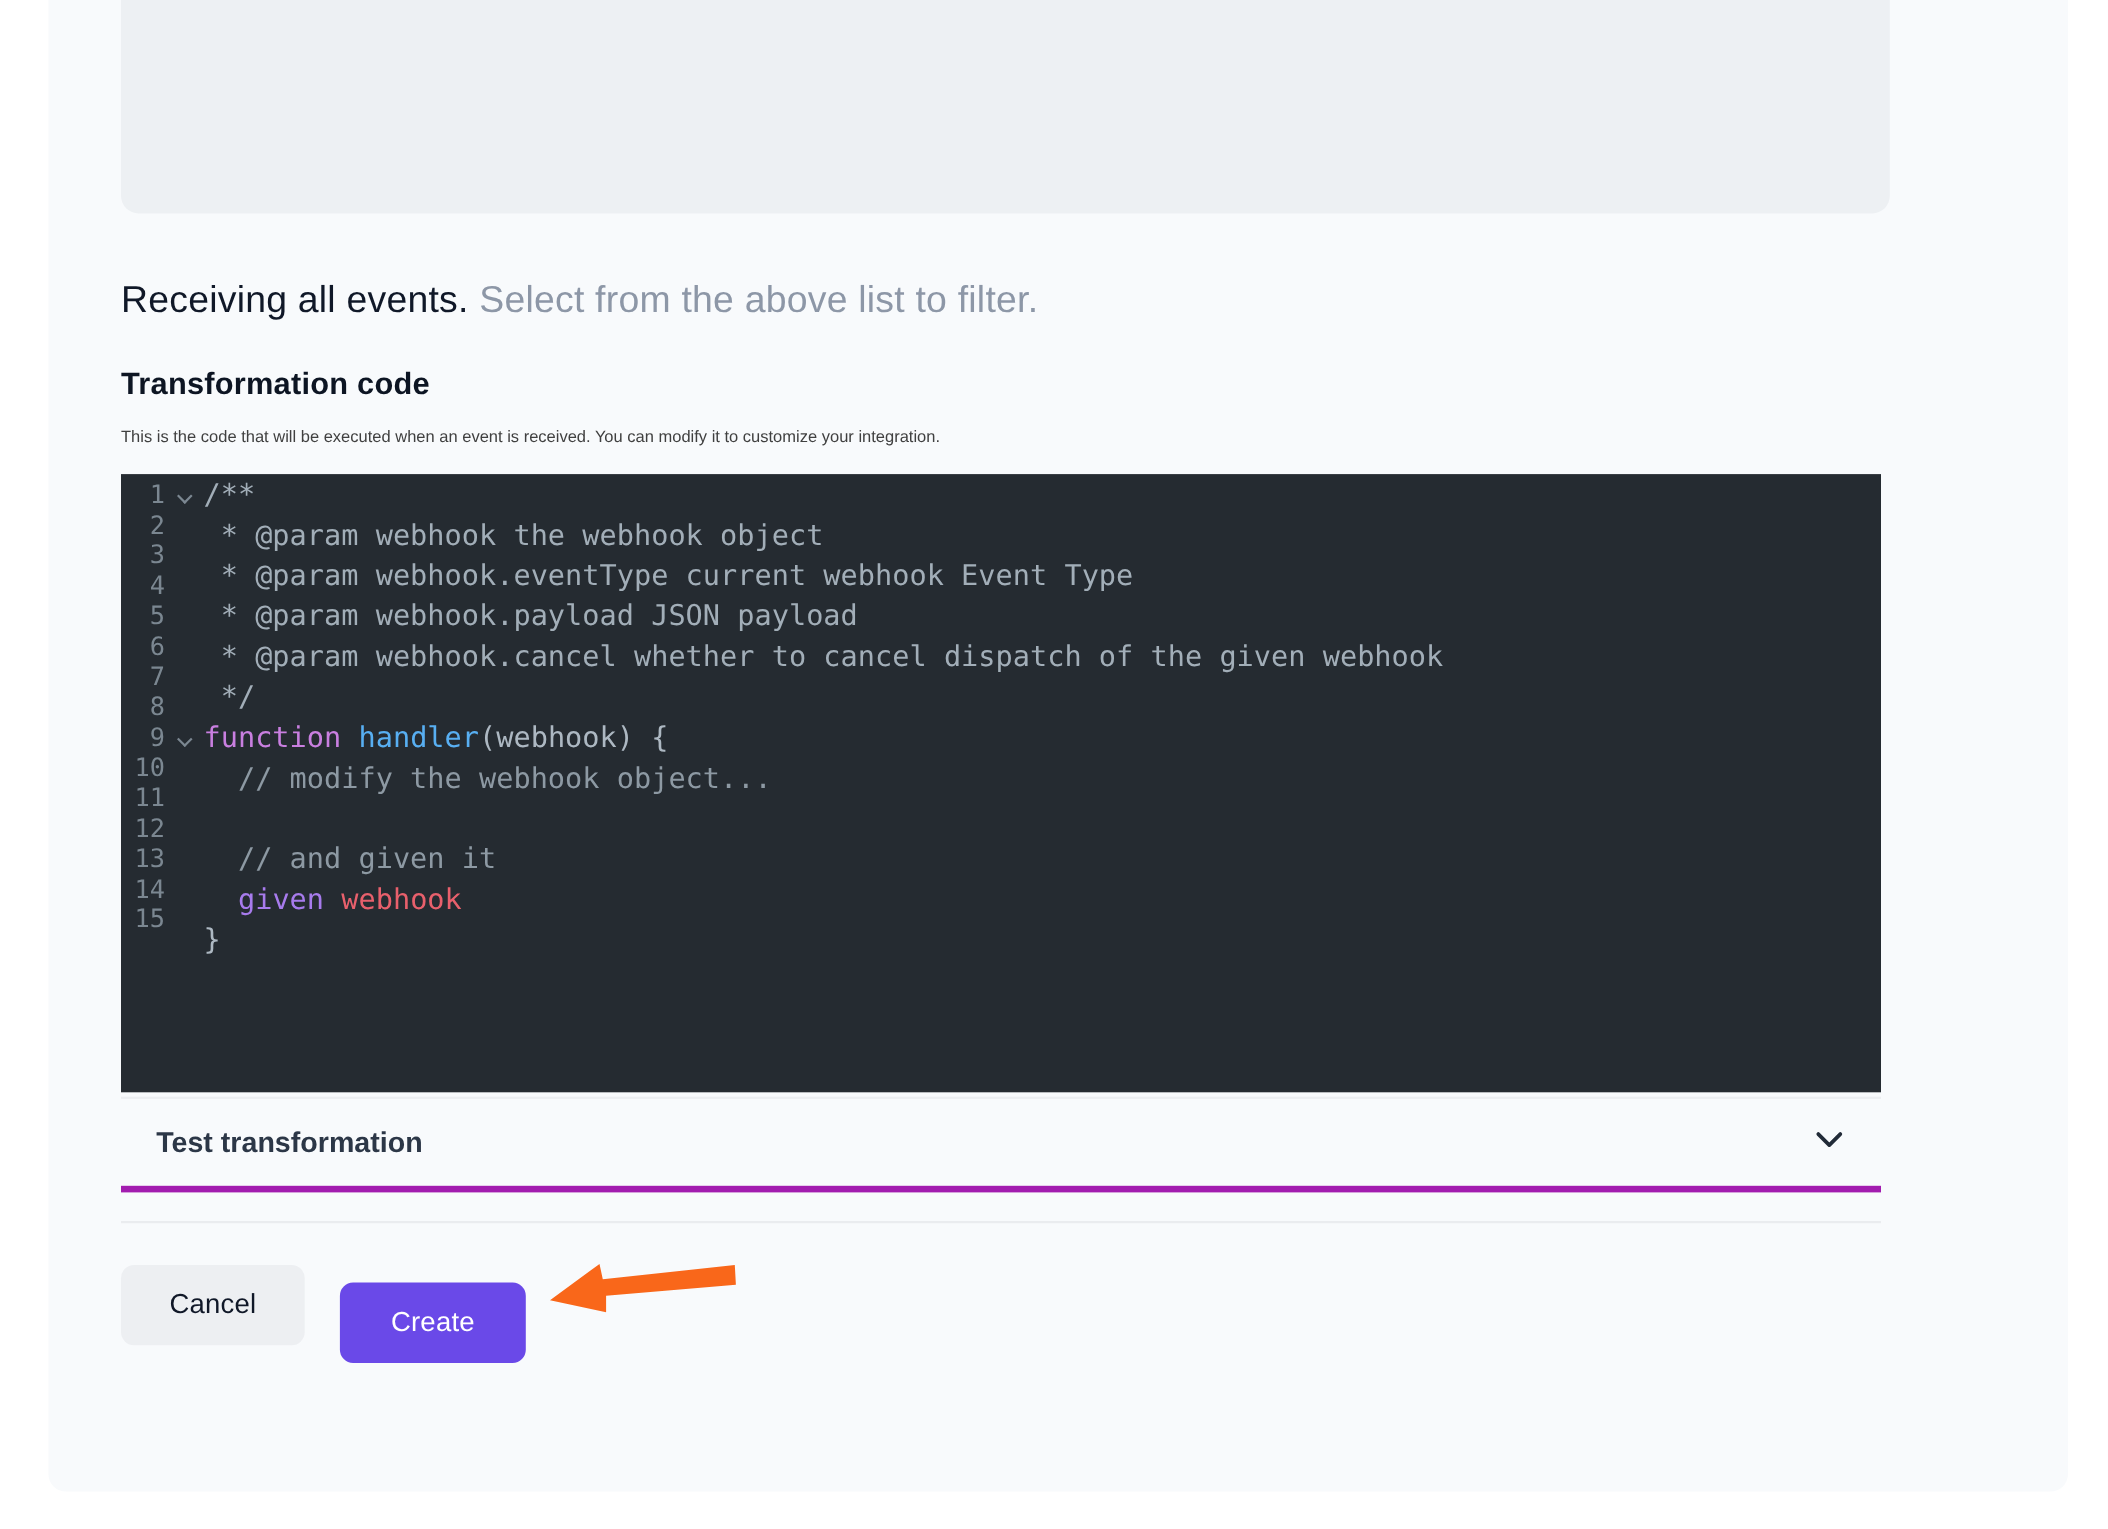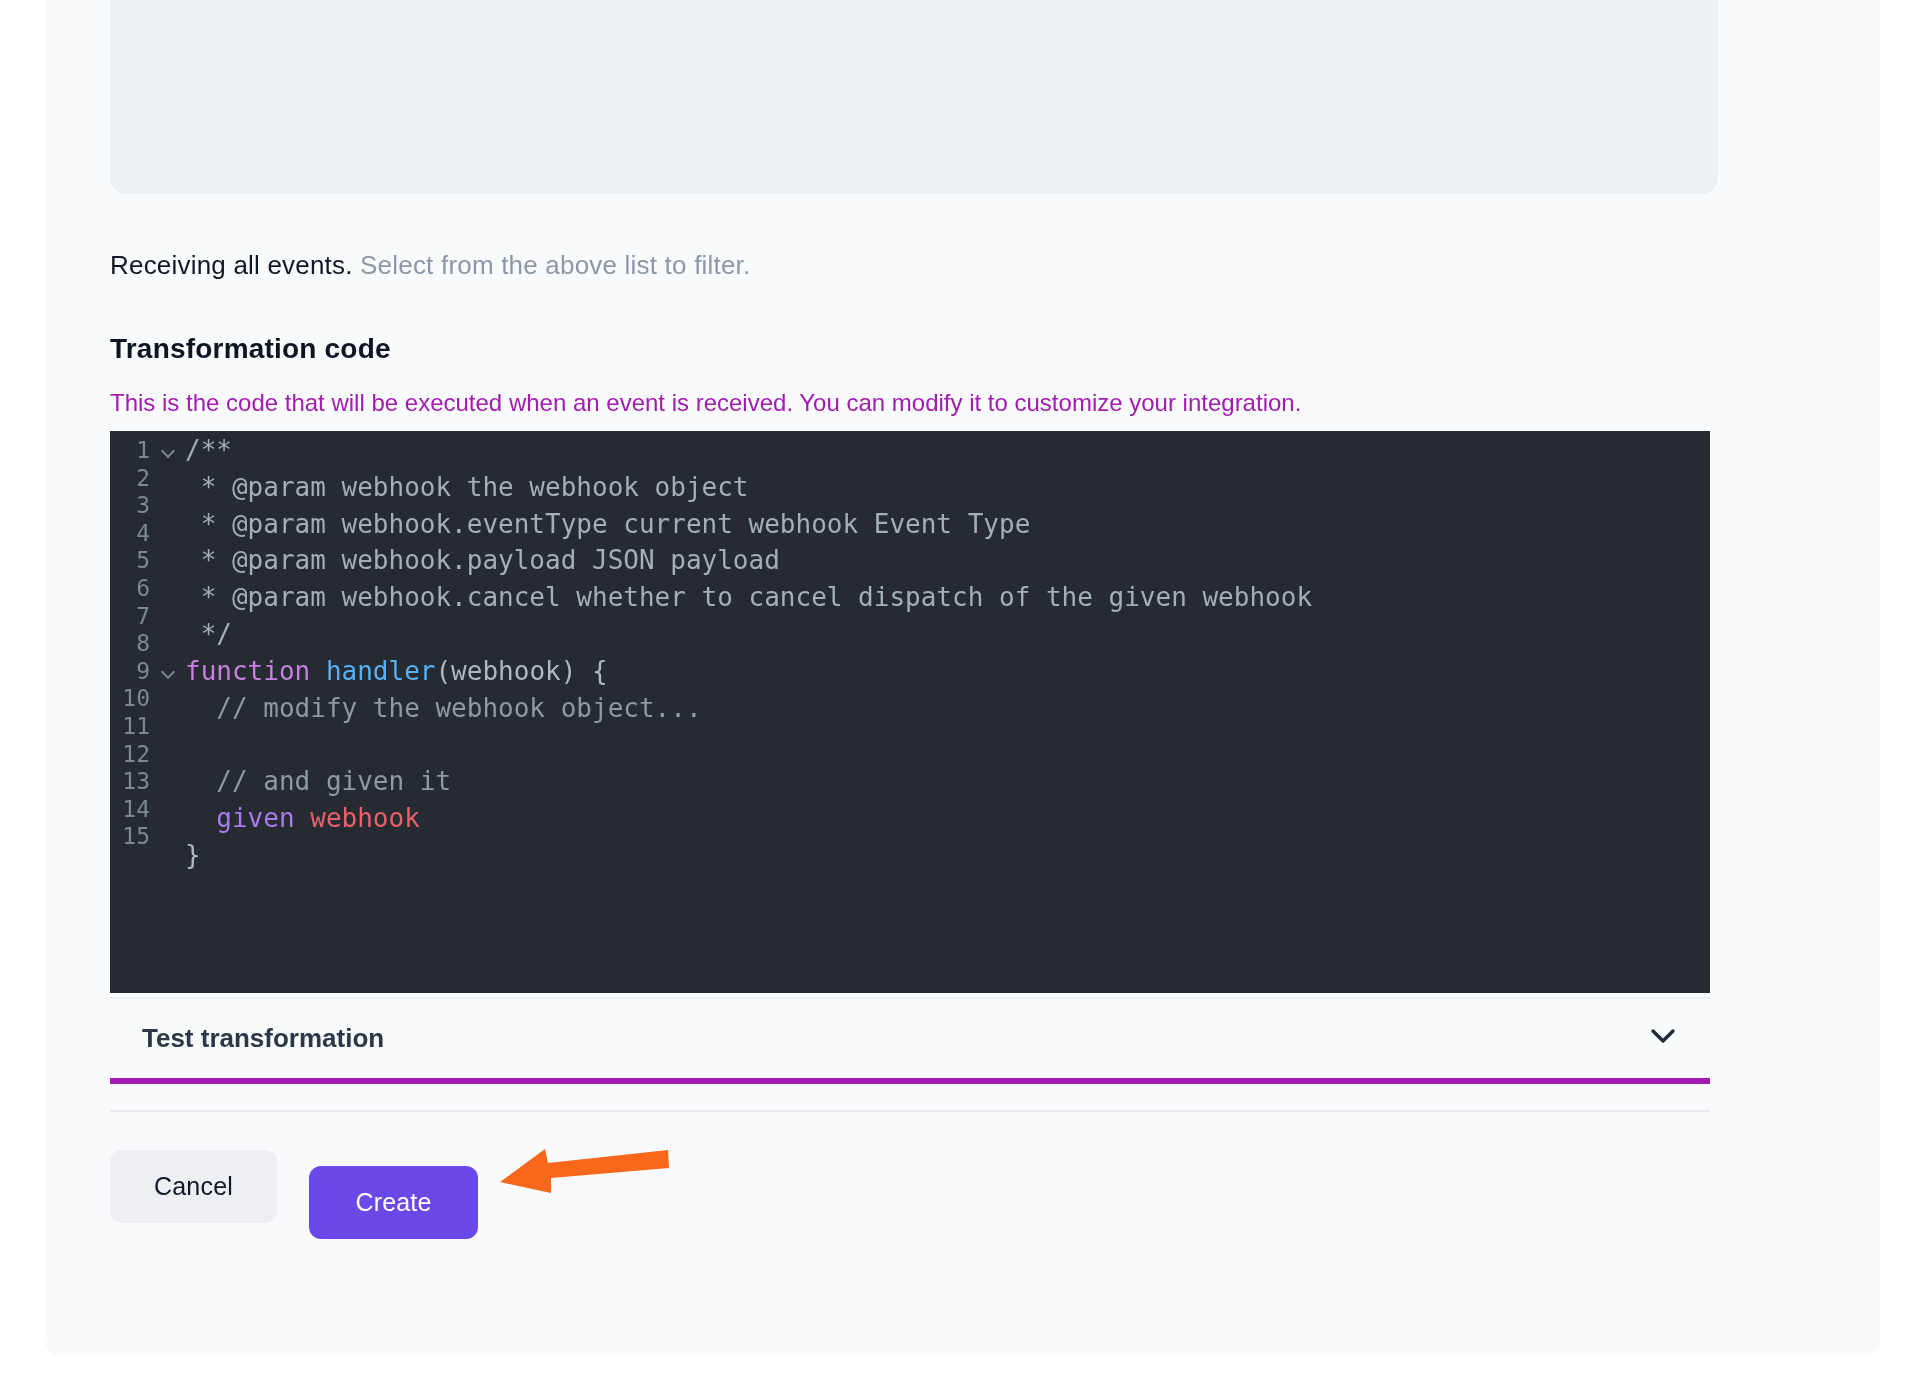--- a/index.html
+++ b/index.html
@@ -2,26 +2,26 @@
 <html style="--accent: #6a49e8; --arrow: #f9671a; --card_bg: #f8fafc; --panel_bg: #edf0f3; --editor_bg: #252b31; --gutter: #7b8791; --tok_comment: #a2aeb8; --tok_comment_line: #8d99a3; --tok_keyword: #c97fe0; --tok_keyword_control: #a77bec; --tok_function: #58aff2; --tok_plain: #adb8c2; --tok_variable: #e8606c; --divider: #eaecef; --text_dark: #101828; --text_muted: #8d97a7; --cancel_bg: #edeff2;"><head>
 <meta charset="utf-8">
 <style>
   html,body{margin:0;padding:0;background:#ffffff;}
   .page{position:relative;width:1916px;height:1390px;background:#ffffff;overflow:hidden;
         font-family:"Liberation Sans",sans-serif;}
   .card{position:absolute;left:44px;top:0;width:1836px;height:1356px;
         background:var(--card_bg);border-radius:0 0 16px 16px;}
   .events-panel{position:absolute;left:66px;top:-20px;width:1608px;height:214px;
         background:var(--panel_bg);border-radius:16px;}
-  .filter-note{position:absolute;left:66px;top:222px;font-size:26px;line-height:34px;
+  .filter-note{position:absolute;left:66px;top:222px;font-size:34px;line-height:34px;
         color:var(--text_dark);letter-spacing:.2px;}
   .filter-note .muted{color:var(--text_muted);}
   .section-title{position:absolute;left:66px;top:333px;font-size:28px;font-weight:700;
         color:#0d1523;margin:0;letter-spacing:.2px;}
-  .section-desc{position:absolute;left:66px;top:389px;font-size:24px;color:#a21caf;margin:0;}
+  .section-desc{position:absolute;left:66px;top:389px;font-size:15px;color:#404040;margin:0;}
 
   
   .editor{position:absolute;left:66px;top:431px;width:1600px;height:562px;
         background:var(--editor_bg);overflow:hidden;
         font-family:"DejaVu Sans Mono",monospace;}
   .gutter{position:absolute;left:0;top:6px;width:40px;overflow:visible;}
   .gutter-row{position:relative;height:27.6px;line-height:27.6px;text-align:right;
         font-size:23px;color:var(--gutter);}
   .fold-chevron{position:absolute;left:52px;top:9px;width:12px;height:12px;}
   .fold-chevron::before{content:"";position:absolute;left:1px;top:0;width:8px;height:8px;

